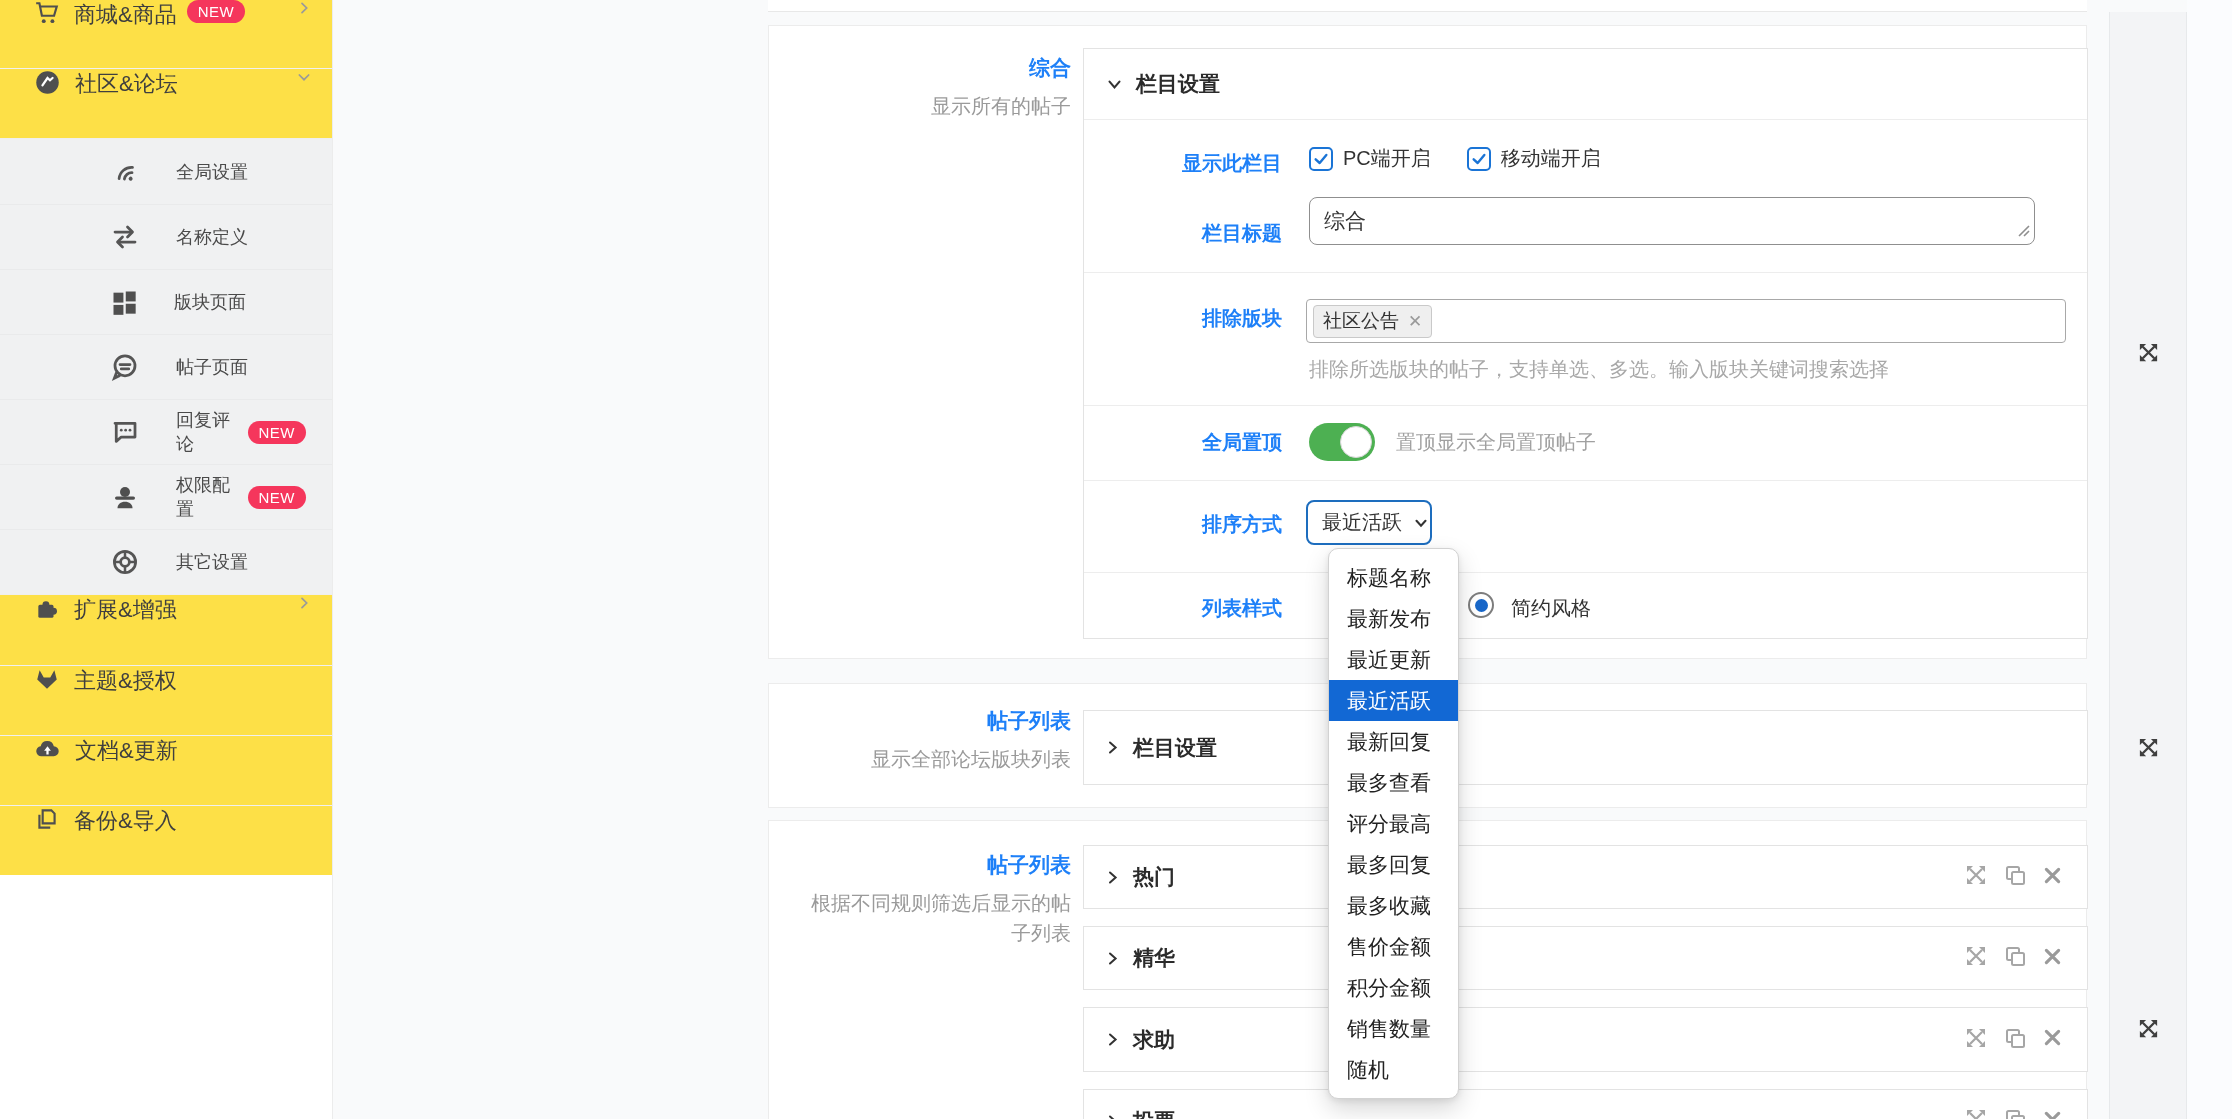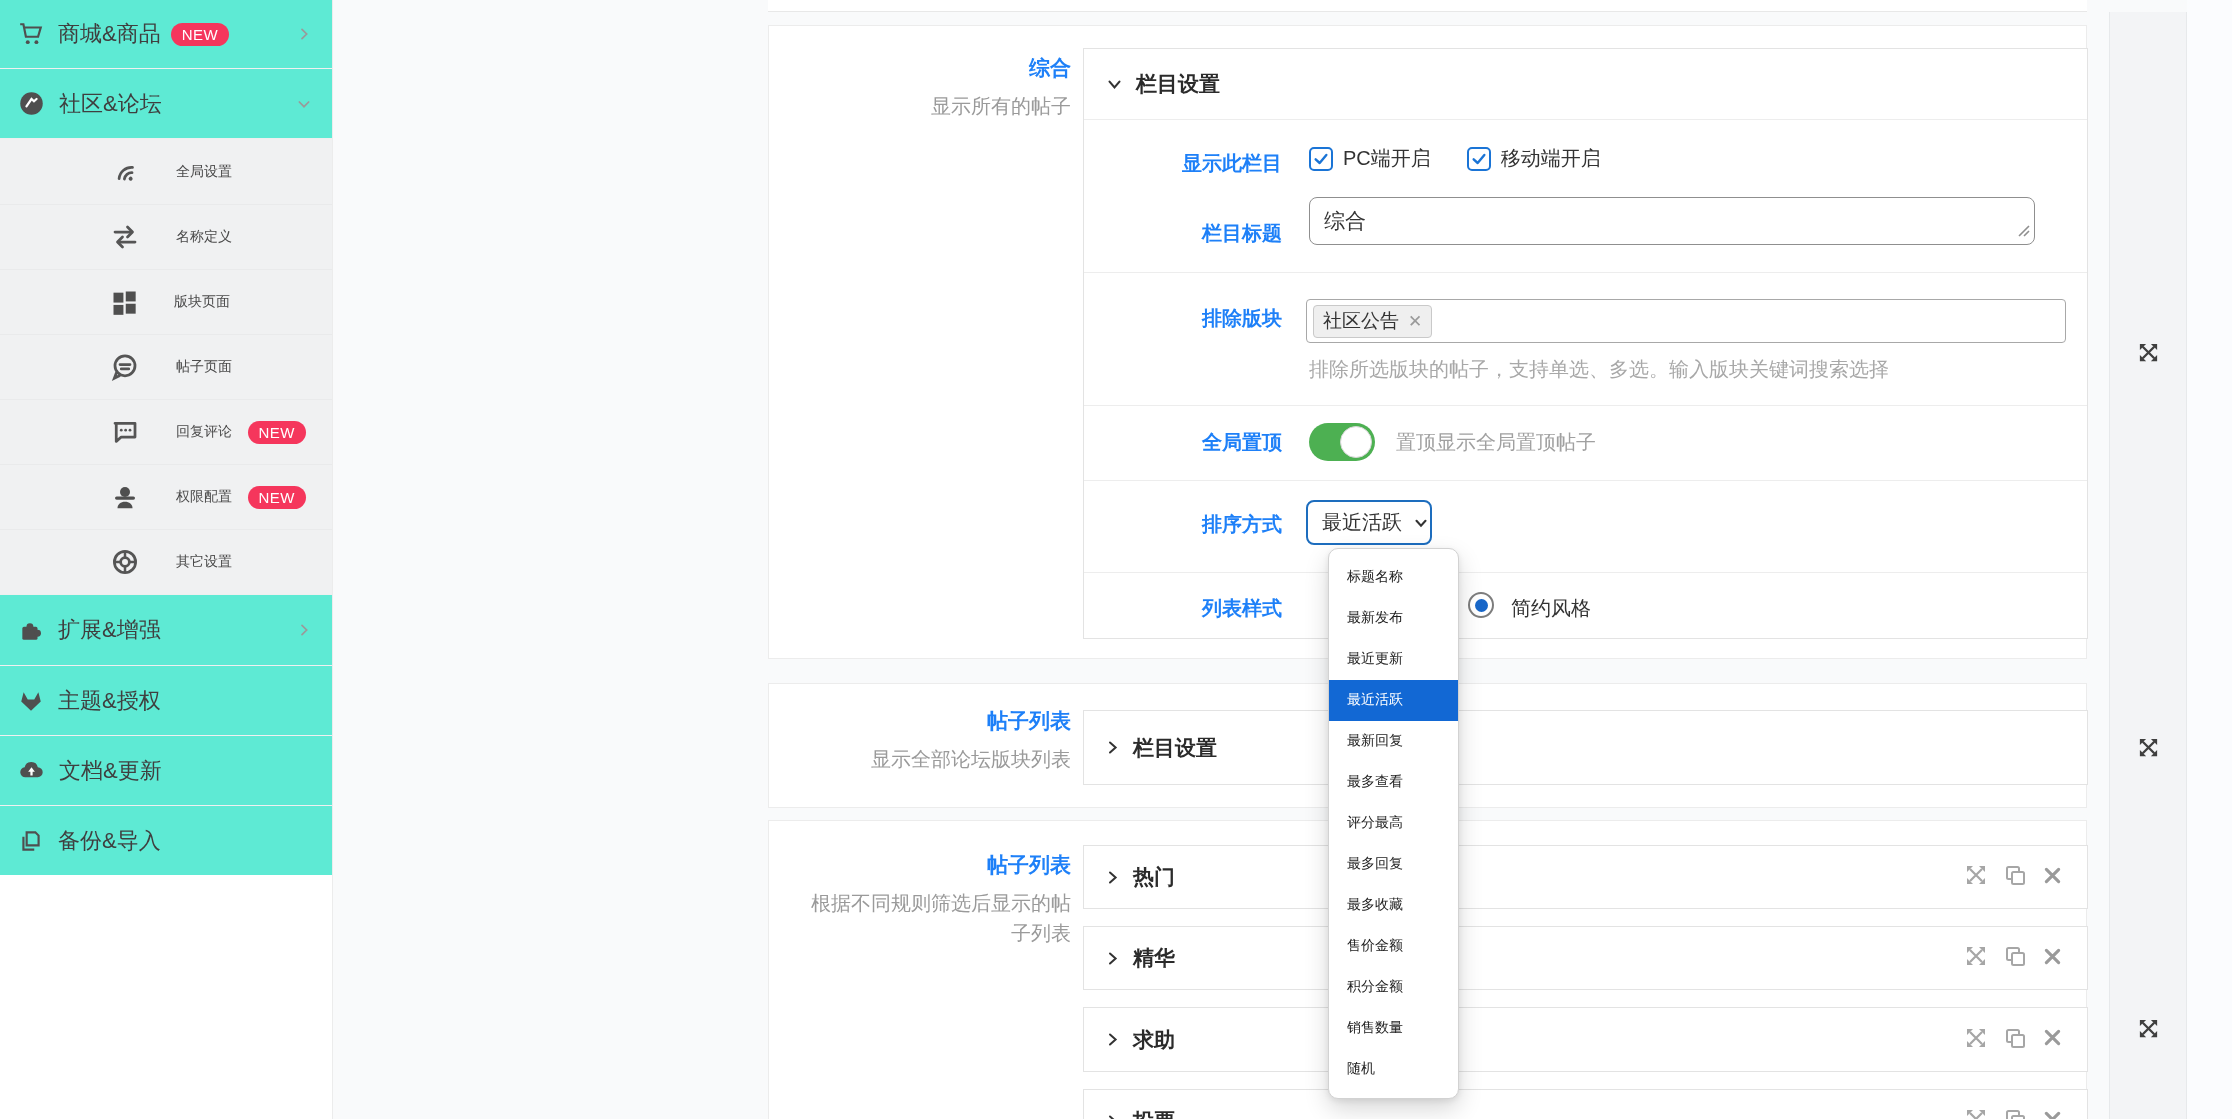--- a/index.html
+++ b/index.html
@@ -4,27 +4,27 @@
 <style>
   html,body{margin:0;padding:0;}
   body{
     width:2232px;height:1119px;overflow:hidden;position:relative;
     background:#f9fafb;
     font-family:"Liberation Sans","DejaVu Sans",sans-serif;
     color:#333;
   }
   
   .sidebar{position:absolute;left:0;top:0;width:333px;height:1119px;background:#fff;border-right:1px solid #ececec;box-sizing:border-box;}
-  .side-top{height:70px;display:flex;align-items:center;padding:0 20px 0 18px;background:#5eead4;box-sizing:border-box;cursor:pointer;}
+  .side-top{height:70px;display:flex;align-items:flex-start;padding:0 20px 0 34px;background:#fde047;box-sizing:border-box;cursor:pointer;}
   .side-top + .side-top{border-top:1px solid #f0f0f0;}
   .side-top .lbl{margin-left:14px;font-size:22px;color:#3f3f3f;}
   .subnav{background:#f0f1f2;border-top:1px solid #efefef;border-bottom:1px solid #efefef;}
   .side-sub{height:65px;display:flex;align-items:center;padding-left:110px;box-sizing:border-box;cursor:pointer;}
   .side-sub + .side-sub{border-top:1px solid #e9eaeb;}
-  .side-sub .lbl{margin-left:36px;font-size:14px;color:#4a4a4a;}
+  .side-sub .lbl{margin-left:36px;font-size:18px;color:#4a4a4a;}
   .side-sub.active{background:#f7f8f9;}
   .side-sub.active .lbl{color:#1e80f8;}
   .badge{margin-left:10px;background:#f5365c;color:#fff;font-size:15px;font-weight:normal;padding:4px 11px;border-radius:14px;letter-spacing:.5px;line-height:1;}
   .badge.push-right{margin-left:auto;margin-right:26px;}
   .chev-right-slot{margin-left:auto;display:flex;align-items:center;}
   .icon{display:inline-flex;align-items:center;justify-content:center;}
   
   .top-strip{position:absolute;left:768px;top:0;width:1319px;height:12px;background:#fff;border-bottom:1px solid #e8e8e8;box-sizing:border-box;}
   .rail{position:absolute;left:2109px;top:12px;width:78px;height:1107px;background:#f3f4f6;border-left:1px solid #e7e9eb;border-right:1px solid #e7e9eb;box-sizing:border-box;}
   .rail .railmove{position:absolute;left:27px;}
@@ -59,21 +59,21 @@
   .toggle .knob{position:absolute;right:3px;top:3px;width:32px;height:32px;border-radius:50%;background:#fff;border:1px solid #d6d6d6;box-sizing:border-box;}
   .toggle-hint{position:absolute;left:312px;font-size:20px;color:#a0a0a0;}
   .select{position:absolute;left:222px;width:126px;height:45px;border:2.5px solid #1d6dbe;border-radius:8px;background:#fff;box-sizing:border-box;display:flex;align-items:center;padding-left:14px;cursor:pointer;}
   .select .sel-text{font-size:20px;color:#333;}
   .select .sel-chev{margin-left:10px;display:flex;}
   .radio{position:absolute;left:384px;width:26px;height:26px;border:2px solid #7d7d7d;border-radius:50%;box-sizing:border-box;background:#fff;display:flex;align-items:center;justify-content:center;}
   .radio .dot{width:13px;height:13px;border-radius:50%;background:#1766c8;}
   .radio-label{position:absolute;left:427px;font-size:20px;color:#333;}
   
   .dropdown{position:absolute;left:1328px;top:548px;width:131px;background:#fff;border:1px solid #d2d2d2;border-radius:10px;padding:8px 0;box-shadow:0 10px 24px rgba(0,0,0,.16),0 2px 6px rgba(0,0,0,.08);z-index:50;box-sizing:border-box;}
-  .dd-option{height:41px;line-height:41px;padding-left:18px;font-size:14px;color:#222;cursor:pointer;white-space:nowrap;font-family:Liberation Mono, monospace;}
+  .dd-option{height:41px;line-height:41px;padding-left:18px;font-size:21px;color:#222;cursor:pointer;white-space:nowrap;}
   .dd-option.selected{background:#1268d4;color:#fff;}
 </style>
 </head>
 <body>
 
 <aside class="sidebar">
 
   <div class="side-top" style="height:68px;">
     <span class="icon">
       <svg width="26" height="26" viewBox="0 0 24 24" fill="none" stroke="#4f4f4f" stroke-width="2">

